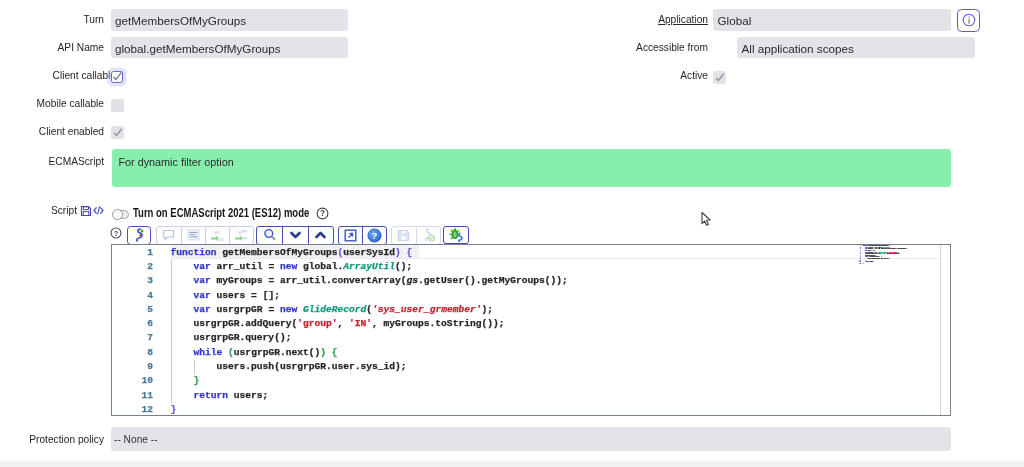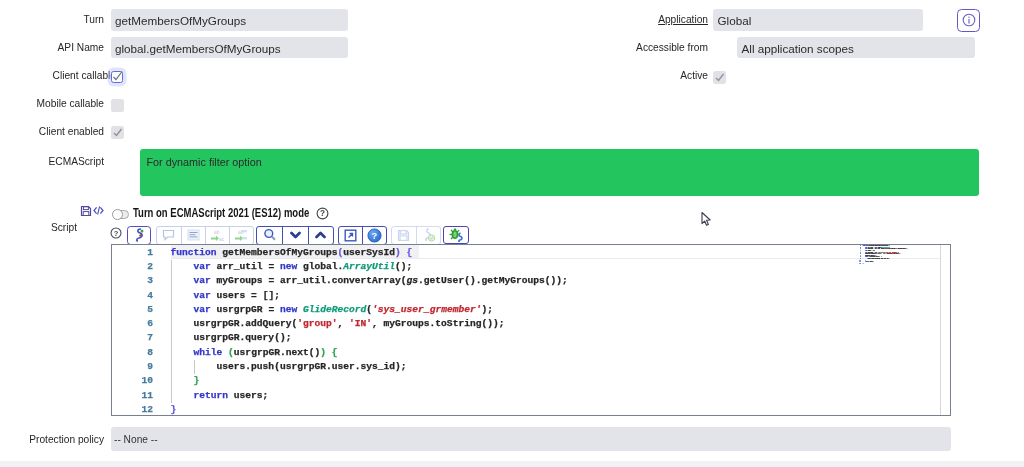--- a/index.html
+++ b/index.html
@@ -32,21 +32,21 @@
 .activeline { position:absolute; left:59px; top:0; width:248px; height:13.4px; background:#f1f1f4; }
 .alborder { position:absolute; left:59px; top:13.4px; width:769px; height:1px; background:#e9ebee; }
 .guide { position:absolute; width:1px; background:#c9c9c9; }
 </style>
 </head>
 <body>
 
 <div class="lbl" style="left:0; top:14px; width:104px;">Turn</div>
 <div class="inp" style="left:110.5px; top:9px; width:237.5px;">getMembersOfMyGroups</div>
 <div class="lbl" style="left:560px; top:14px; width:148px;text-decoration:underline;">Application</div>
-<div class="inp" style="left:713px; top:9px; width:210px;">Global</div>
+<div class="inp" style="left:713px; top:9px; width:238px;">Global</div>
 <div class="abs" style="left:957px; top:8.5px; width:23px; height:23px; border:1.3px solid #655ac5; border-radius:4.5px; background:#fff;">
   <svg width="20" height="20" viewBox="0 0 20 20" style="margin:0 auto;">
     <circle cx="10" cy="10" r="5.8" fill="none" stroke="#6a5fc2" stroke-width="1.1"></circle>
     <rect x="9.45" y="9" width="1.1" height="4.6" fill="#6a5fc2"></rect>
     <rect x="9.45" y="6.6" width="1.1" height="1.3" fill="#6a5fc2"></rect>
   </svg>
 </div>
 
 <div class="lbl" style="left:0; top:41.5px; width:104px;">API Name</div>
 <div class="inp" style="left:110.5px; top:36.5px; width:237.5px;">global.getMembersOfMyGroups</div>
@@ -70,23 +70,23 @@
 <div class="cb" style="left:110.5px; top:98.5px;"></div>
 
 <div class="lbl" style="left:0; top:125.5px; width:104px;">Client enabled</div>
 <div class="cb" style="left:110.5px; top:126px;">
   <svg width="13" height="13" viewBox="0 0 13 13">
       <path d="M3 7 L5.5 9.5 L10.5 3" fill="none" stroke="#90939c" stroke-width="1.4"></path>
     </svg>
 </div>
 
 <div class="lbl" style="left:0; top:156px; width:104px;">ECMAScript</div>
-<div class="abs" style="left:112px; top:149px; width:839px; height:47px; background:#22c55e; border-radius:3px; font-size:10.8px; color:#2b2b2b; padding:6.5px 0 0 6.5px;margin-left:28px;">For dynamic filter option</div>
-
-<div class="lbl" style="left:0; top:222px; width:77px;">Script</div>
+<div class="abs" style="left:112px; top:149px; width:839px; height:38px; background:#86efac; border-radius:3px; font-size:10.8px; color:#2b2b2b; padding:6.5px 0 0 6.5px;">For dynamic filter option</div>
+
+<div class="lbl" style="left:0; top:205px; width:77px;">Script</div>
 <svg class="abs" style="left:80px; top:204.5px;" width="12" height="12" viewBox="0 0 12 12">
   <path d="M1.5 1.5 H8.5 L10.5 3.5 V10.5 H1.5 Z" fill="none" stroke="#5049a0" stroke-width="1.2"></path>
   <rect x="3.4" y="1.8" width="5" height="2.8" fill="none" stroke="#5049a0" stroke-width="1"></rect>
   <rect x="3.2" y="6.6" width="5.6" height="3.9" fill="none" stroke="#5049a0" stroke-width="1"></rect>
 </svg>
 <svg class="abs" style="left:93px; top:205px;" width="11" height="11" viewBox="0 0 11 11">
     <path d="M3.6 2.4 L1 5.5 L3.6 8.6 M7.4 2.4 L10 5.5 L7.4 8.6" fill="none" stroke="#4553c2" stroke-width="1.25"></path>
     <line x1="4.6" y1="9.6" x2="6.6" y2="1.4" stroke="#4553c2" stroke-width="1.1"></line>
   </svg>
 

